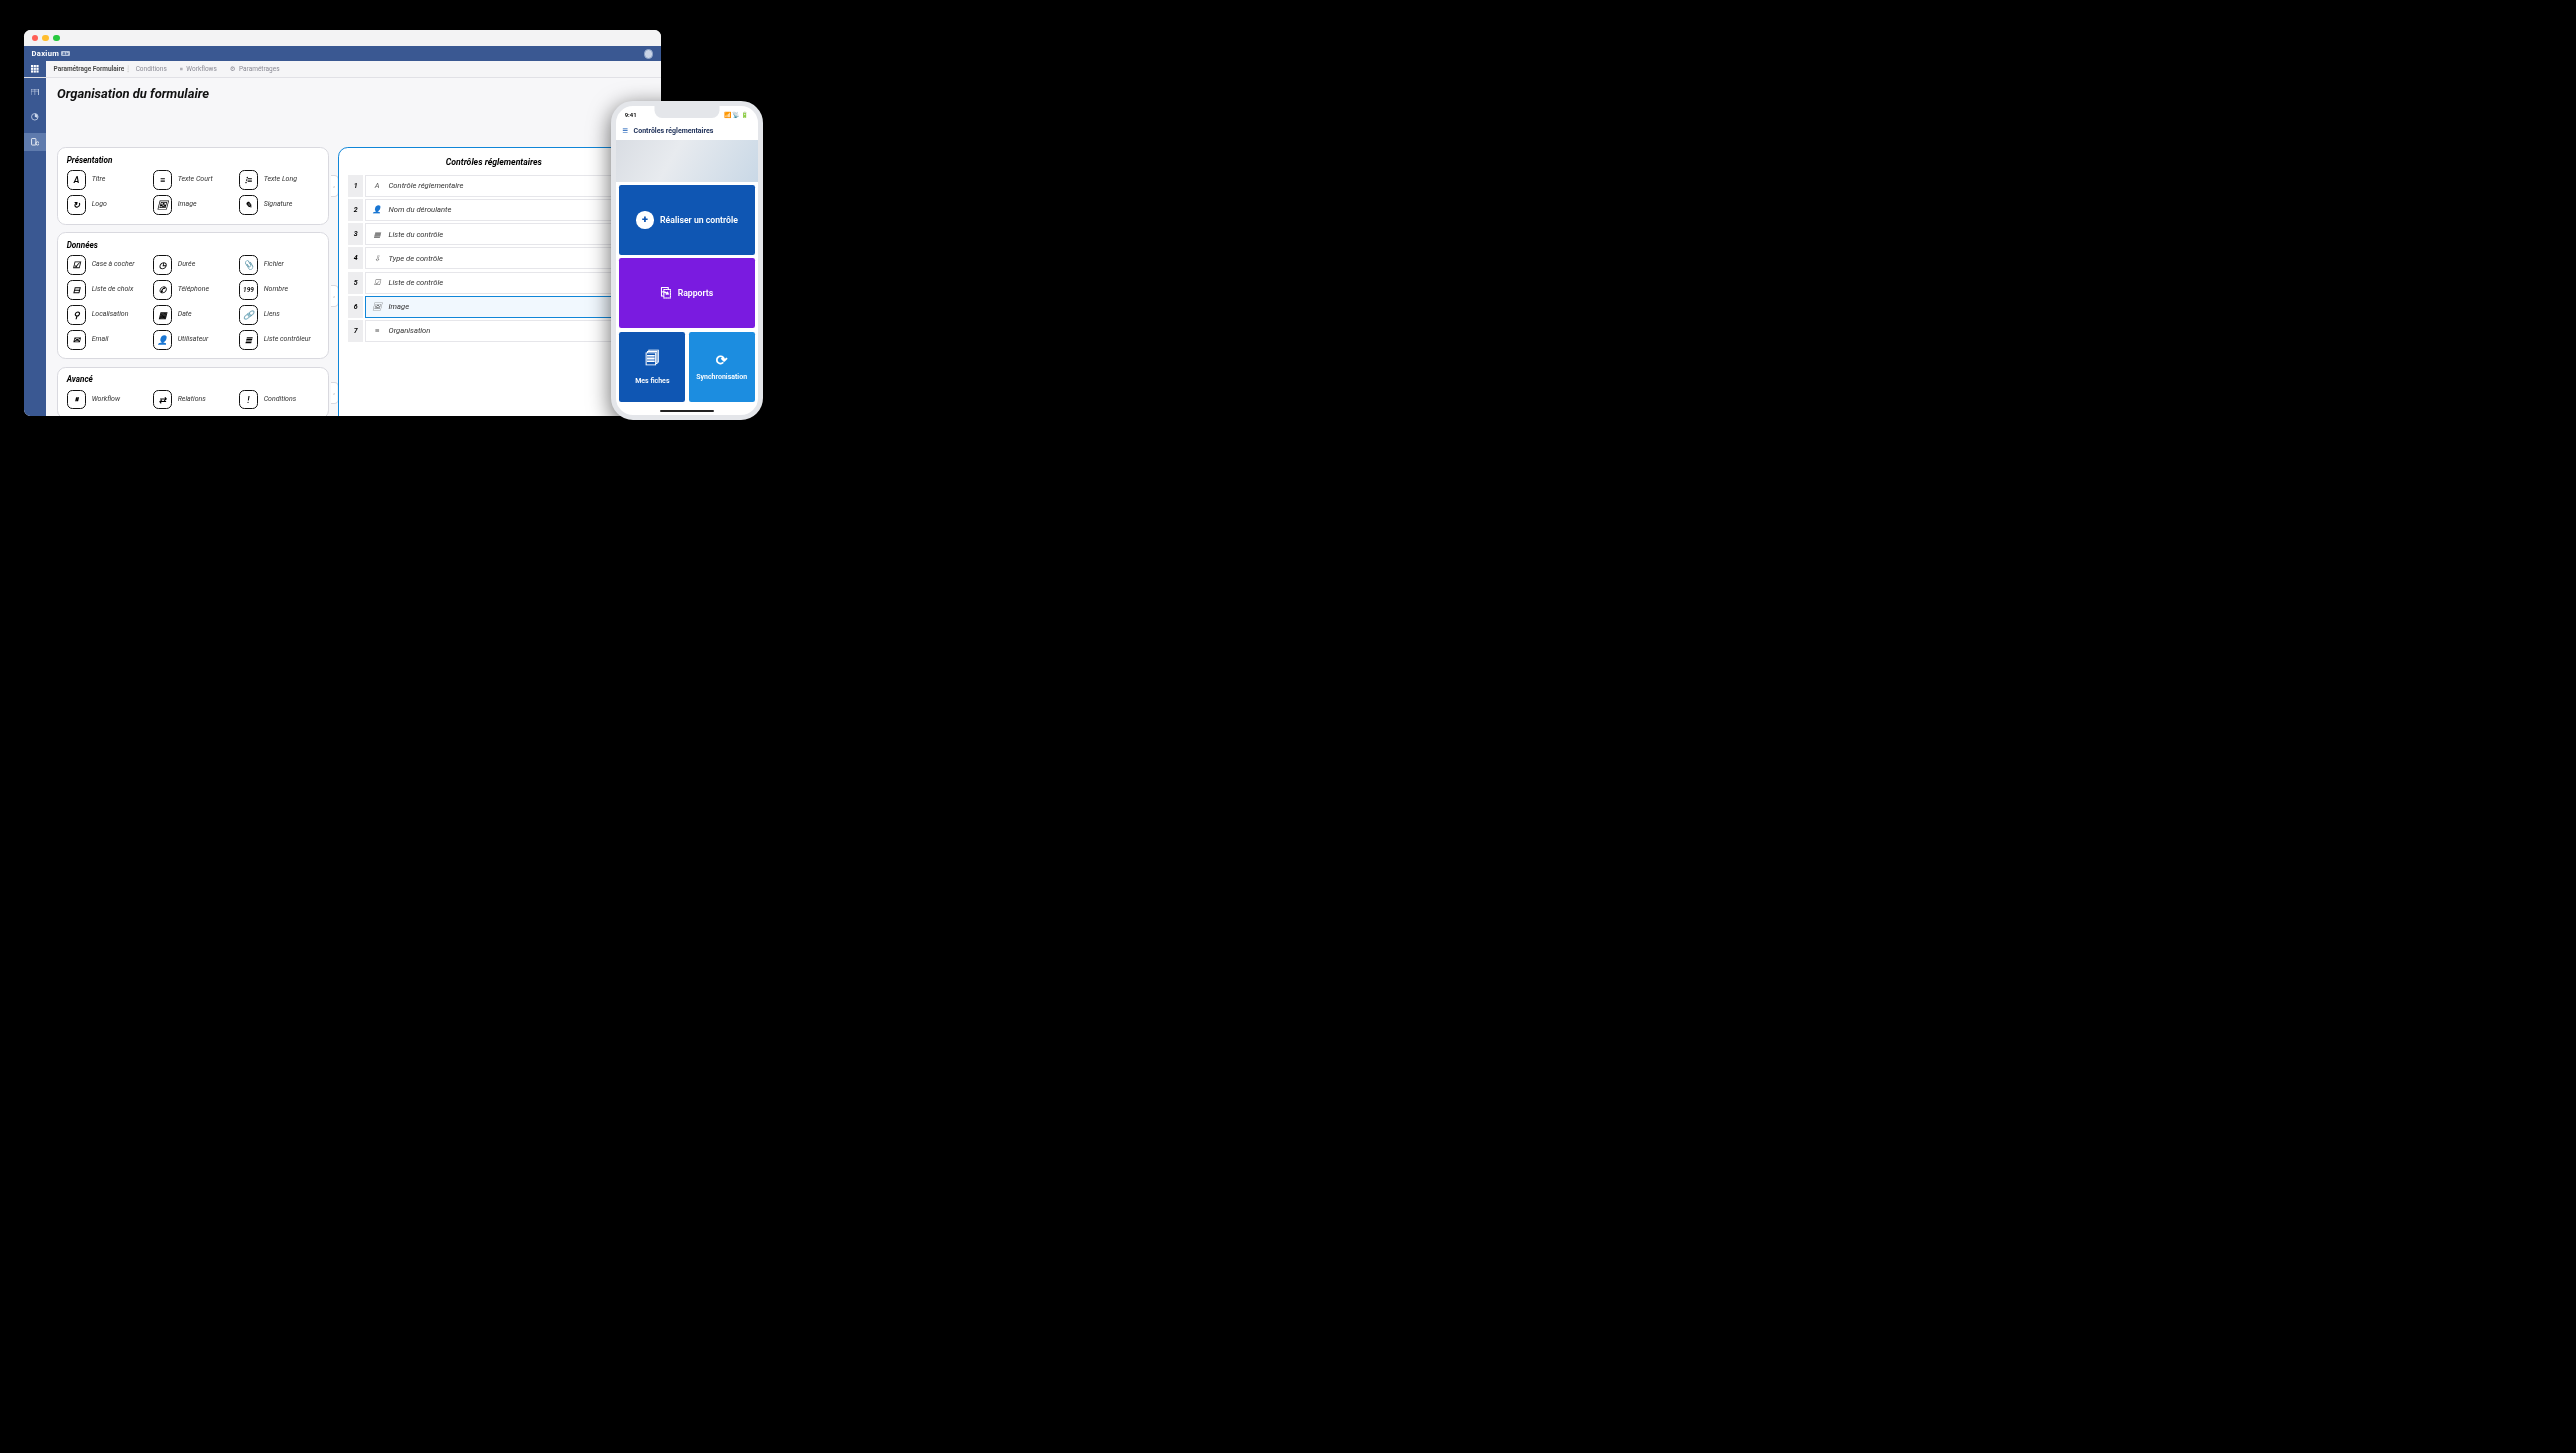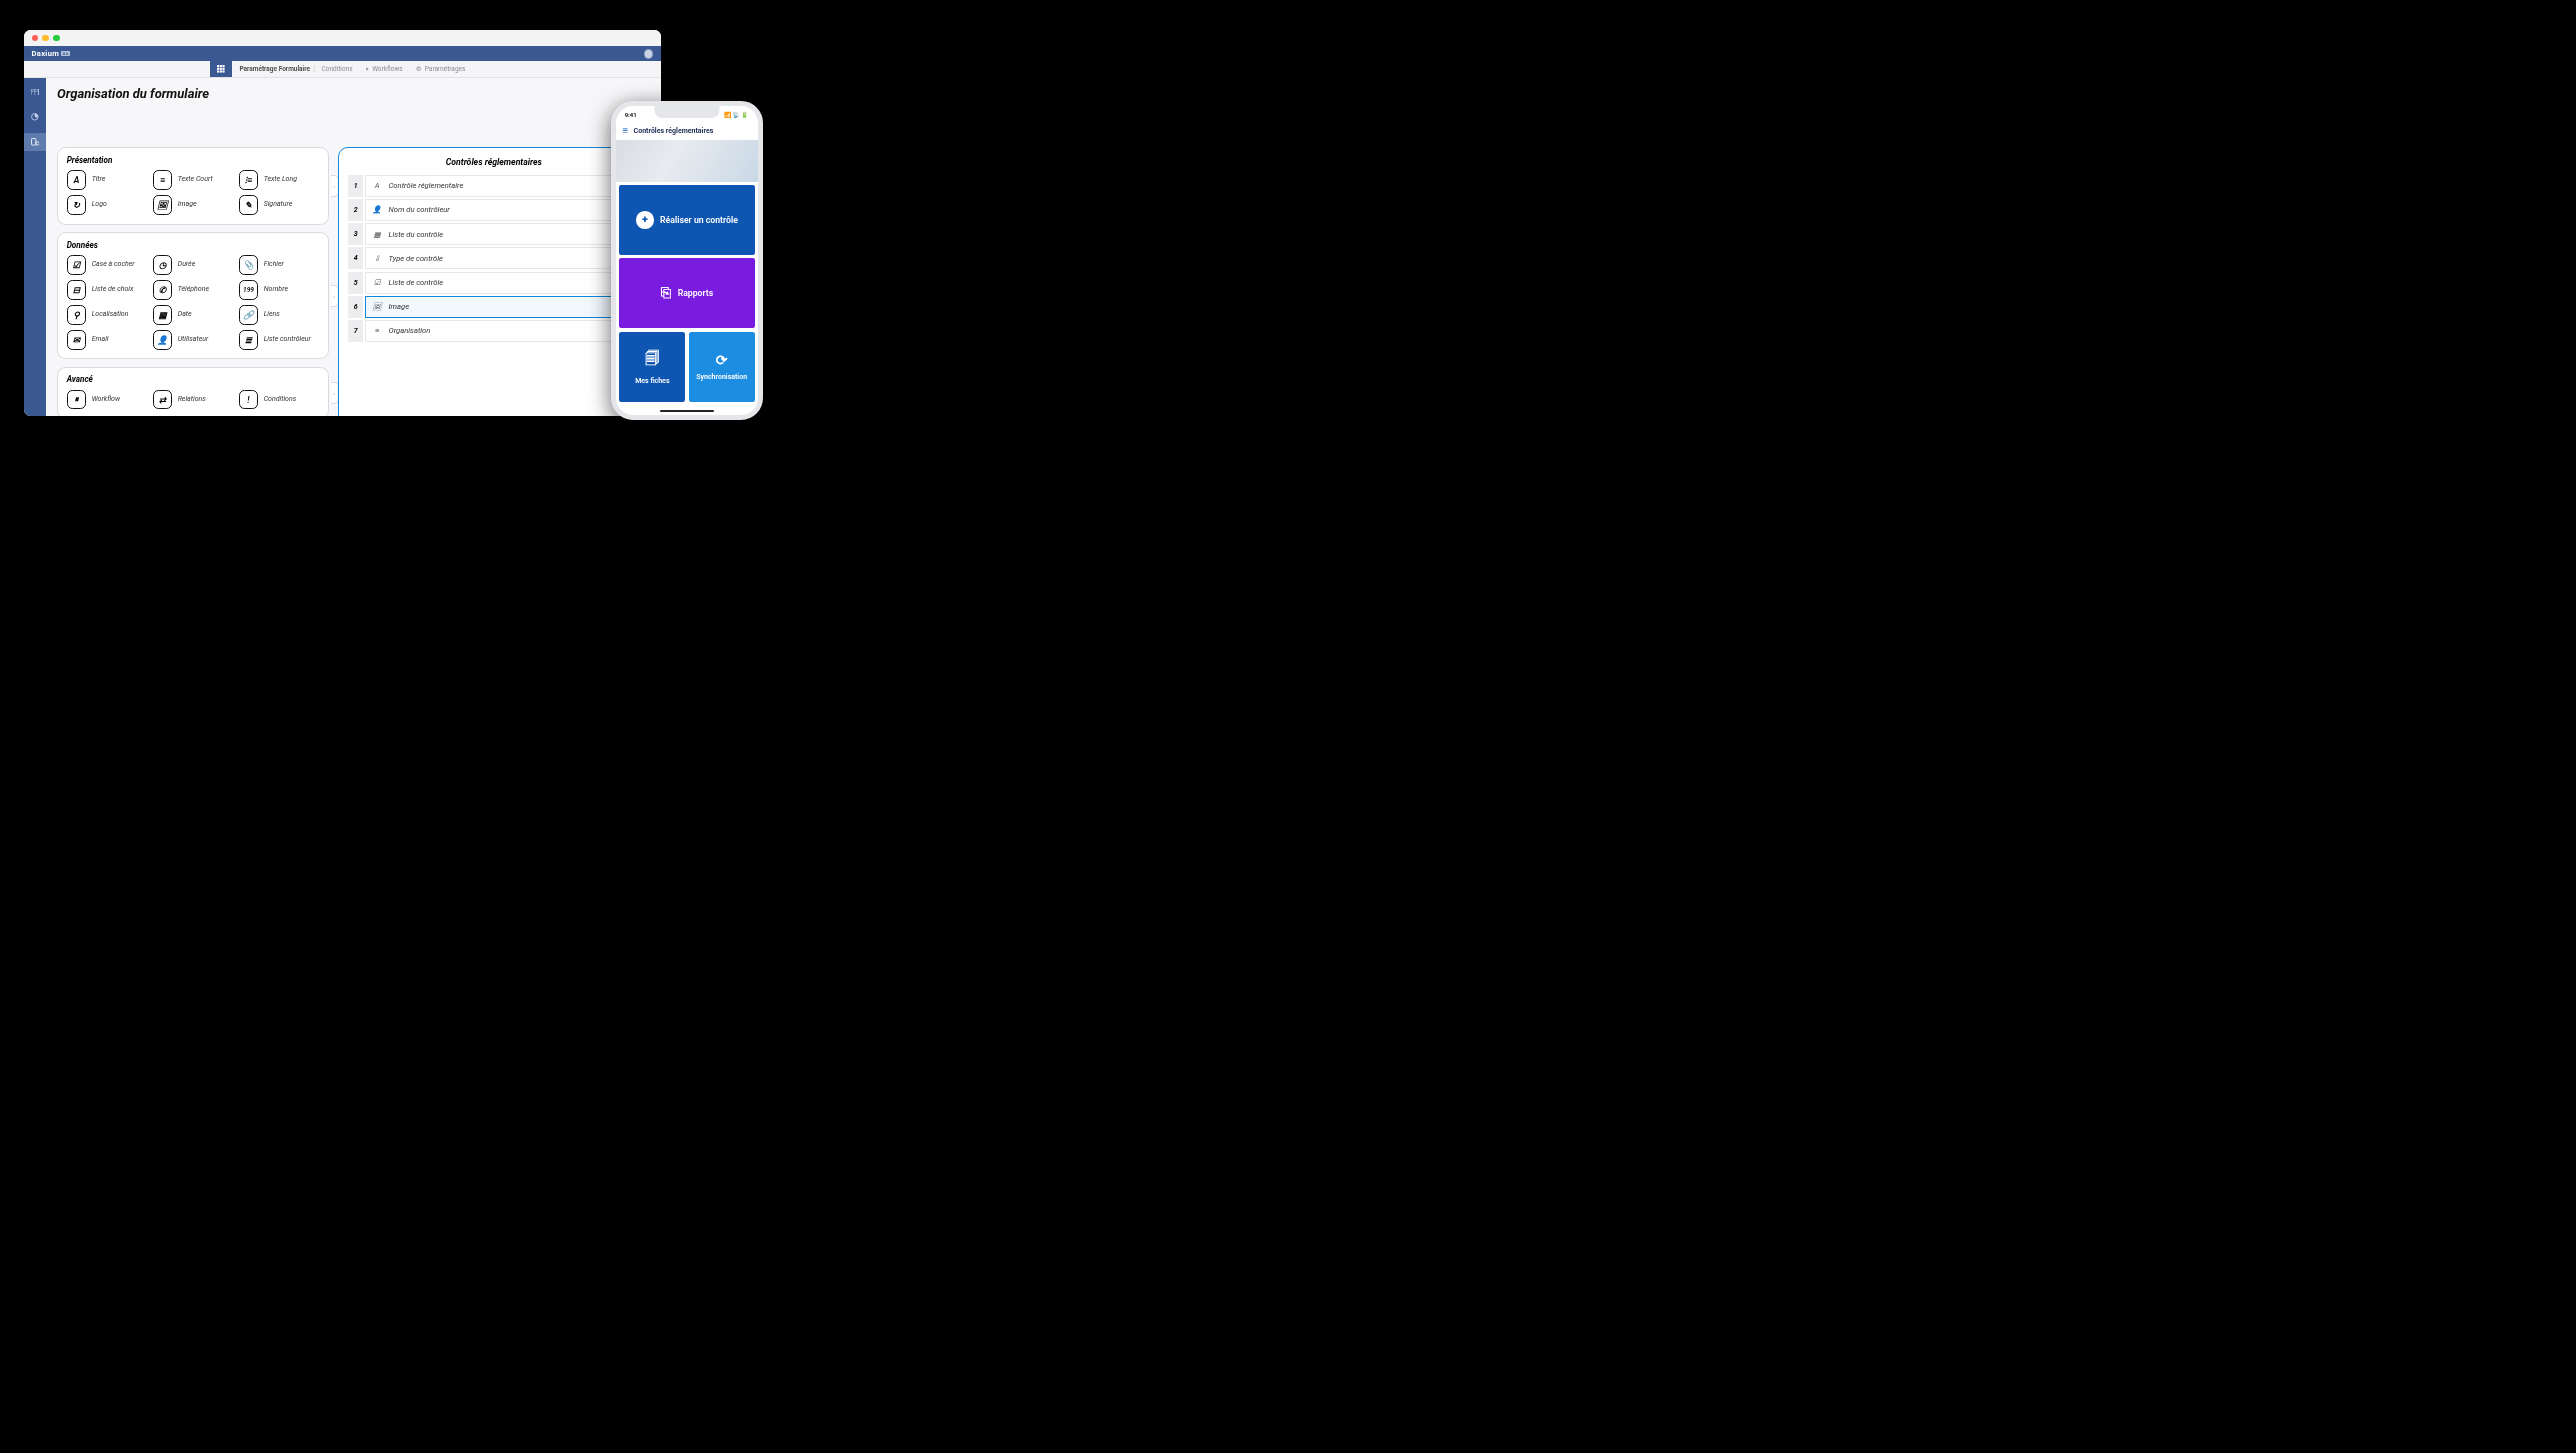--- a/index.html
+++ b/index.html
@@ -9,21 +9,21 @@
   .window { position: absolute; top: 30px; left: 24px; width: 637px; height: 386px; background: #fff; border-radius: 6.5px; overflow: hidden; box-shadow: 0 6.5px 22px rgba(0,0,0,.5); }
   .titlebar { height: 16.3px; background: #f3f3f4; display: flex; align-items: center; padding-left: 7.6px; gap: 4.4px; }
   .dot { width: 6.5px; height: 6.5px; border-radius: 50%; }
   .dot.red { background: #ff5f56; } .dot.yel { background: #ffbd2e; } .dot.grn { background: #27c93f; }
 
   .brandbar { height: 15.2px; background: #3a5892; display: flex; align-items: center; justify-content: space-between; padding: 0 7.6px; color: #fff; font-size: 7.6px; font-weight: 700; letter-spacing: 0.3px; }
   .brand-logo { display: flex; align-items: center; gap: 2.2px; }
   .brand-logo sup { font-size: 4.4px; background: #b6c4dc; color: #3a5892; padding: 0 1.1px; border-radius: 1.1px; }
   .avatar { width: 9.8px; height: 9.8px; border-radius: 50%; background: #c9d4e6; border: 0.5px solid #8ea4c8; }
 
-  .crumbbar { height: 16.3px; background: #f5f5f7; border-bottom: 0.5px solid #e1e1e6; display: flex; align-items: center; justify-content: center; font-size: 6.5px; color: #555; }
+  .crumbbar { height: 16.3px; background: #f5f5f7; border-bottom: 0.5px solid #e1e1e6; display: flex; align-items: center; justify-content: flex-start; font-size: 6.5px; color: #555; }
   .crumb-left { display: flex; align-items: center; }
   .crumb-grid { width: 22px; height: 16.3px; background: #3a5892; display: flex; align-items: center; justify-content: center; color: #fff; }
   .crumb-text { padding-left: 7.6px; font-weight: 600; color: #444; }
   .crumb-right { display: flex; align-items: center; gap: 13px; padding-right: 9.8px; color: #8a8a94; }
   .crumb-right .itm { display: flex; align-items: center; gap: 3.3px; }
 
   .body { display: flex; height: calc(100% - 48px); font-style: italic; }
   .side { width: 22px; background: #3a5892; display: flex; flex-direction: column; align-items: center; padding-top: 5.4px; gap: 7.6px; color: #cdd8ec; }
   .side .side-item { width: 22px; height: 17.4px; display: flex; align-items: center; justify-content: center; }
   .side .side-item.active { background: #5f7bad; color: #fff; }
@@ -270,21 +270,21 @@
                   <div class="num">1</div>
                   <div class="cell">
                     <span class="ic">A</span>
                     <span>Contrôle réglementaire</span>
                   </div>
                 </div>
                 <div class="row">
                   <div class="num">2</div>
                   <div class="cell">
                     <span class="ic">👤</span>
-                    <span>Nom du contrôleur</span>
+                    <span>Nom du déroulante</span>
                   </div>
                 </div>
                 <div class="row">
                   <div class="num">3</div>
                   <div class="cell">
                     <span class="ic">▦</span>
                     <span>Liste du contrôle</span>
                   </div>
                 </div>
                 <div class="row">

